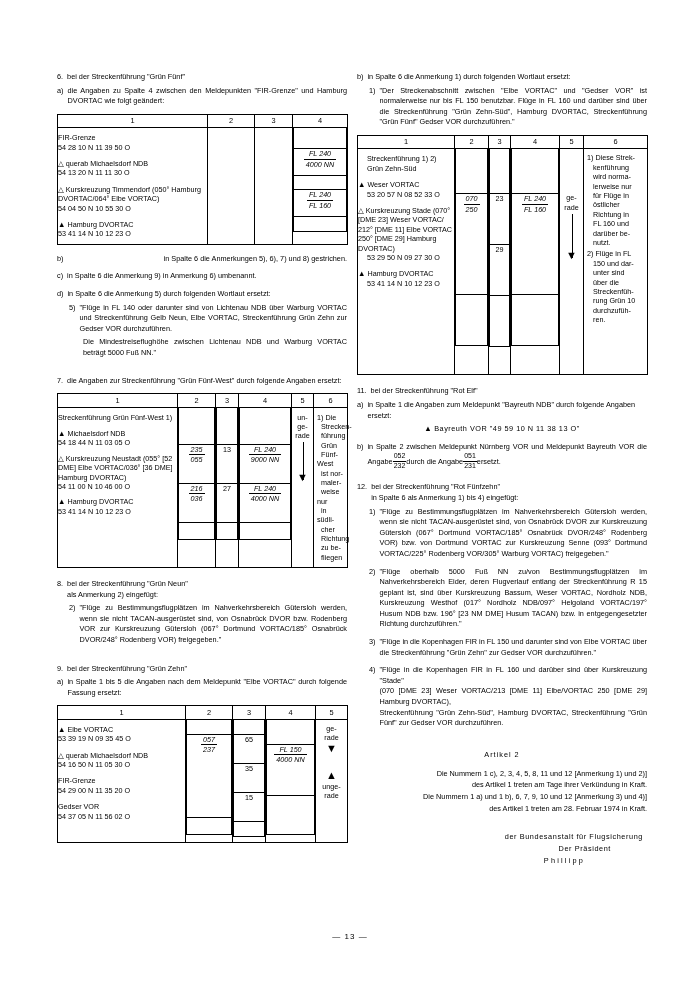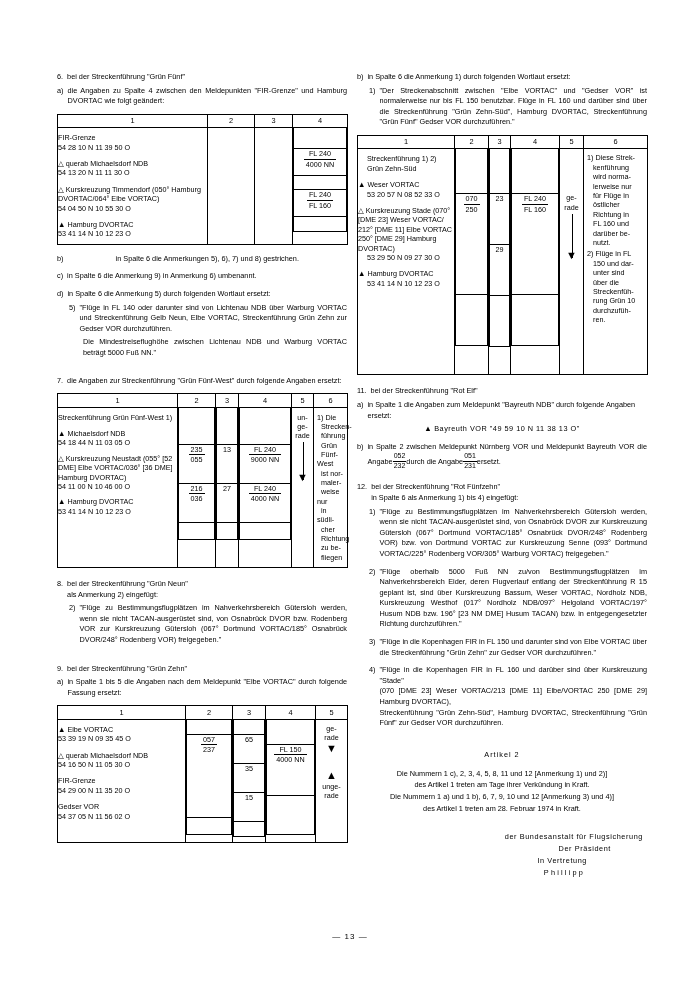--- a/index.html
+++ b/index.html
@@ -60,21 +60,21 @@
   td.l{border-left:none;}
   td.r{border-right:none;}
   .cellpad{padding:3px 4px;}
   .c{text-align:center;}
 
   
   .sub{width:100%;border-collapse:collapse;font-size:7.2px;line-height:9.4px;table-layout:fixed;}
   .sub td{border:none;padding:0;text-align:center;vertical-align:middle;}
   .sub td.hl{border-bottom:0.8px solid #000;}
 
-  .frac{display:inline-block;text-align:center;line-height:9.5px;}
+  .frac{display:inline-block;text-align:center;line-height:9.5px;font-style:italic;}
   .frac .top{border-bottom:0.9px solid #000;padding:0 2px;display:block;}
   .frac .bot2{padding:0 2px;display:block;}
 
   .inlinefrac{display:inline-block;text-align:center;vertical-align:-4px;line-height:8.5px;font-size:7px;}
   .inlinefrac .top{border-bottom:0.9px solid #000;display:block;padding:0 1px;}
   .inlinefrac .bot2{display:block;padding:0 1px;}
 
   .tri-solid{font-size:7.5px;letter-spacing:0;}
   .tri-open{font-size:7.5px;}
 
@@ -173,21 +173,21 @@
               </table>
         </td>
       </tr>
     </tbody>
       </table>
 
     <div style="height:9px"></div>
 
     <div class="blk num">
       <span class="n">b)</span>
-      <span class="t" style="text-align:center">in Spalte 6 die Anmerkungen 5), 6), 7) und 8) gestrichen.</span>
+      <span class="t" style="text-align:right">in Spalte 6 die Anmerkungen 5), 6), 7) und 8) gestrichen.</span>
     </div>
     <div class="blk num">
       <span class="n">c)</span>
       <span class="t" style="text-align:left">in Spalte 6 die Anmerkung 9) in Anmerkung 6) umbenannt.</span>
     </div>
     <div class="blk num tight">
       <span class="n">d)</span>
       <span class="t" style="text-align:left">in Spalte 6 die Anmerkung 5) durch folgenden Wortlaut ersetzt:</span>
     </div>
     <div class="blk num tight ind1">
@@ -695,32 +695,31 @@
         <span>"Flüge in die Kopenhagen FIR in FL 160 und darüber sind über Kurskreuzung "Stade"</span><br>
         <span>(070 [DME 23] Weser VORTAC/213 [DME 11] Elbe/VORTAC 250 [DME 29] Hamburg DVORTAC),</span><br>
         <span>Streckenführung "Grün Zehn-Süd", Hamburg DVORTAC, Streckenführung "Grün Fünf" zur Gedser VOR durchzuführen.</span>
       </span>
     </div>
 
     <div style="height:14px"></div>
 
     <div class="artikel">Artikel 2</div>
     <div style="height:9px"></div>
-    <div class="blk" style="text-align:center;line-height:11.6px">
+    <div class="blk" style="text-align:right;line-height:11.6px">
       <span>Die Nummern 1 c), 2, 3, 4, 5, 8, 11 und 12 [Anmerkung 1) und 2)]</span><br>
       <span>des Artikel 1 treten am Tage ihrer Verkündung in Kraft.</span><br>
       <span>Die Nummern 1 a) und 1 b), 6, 7, 9, 10 und 12 [Anmerkung 3) und 4)]</span><br>
       <span>des Artikel 1 treten am 28. Februar 1974 in Kraft.</span>
     </div>
 
     <div style="height:10px"></div>
     <div class="sig">
       <div style="text-align:right;padding-right:4px">der Bundesanstalt für Flugsicherung</div>
       <div style="text-align:right;padding-right:36px">Der Präsident</div>
-      <div style="text-align:right;padding-right:60px">In Vertretung</div>
       <div class="sigwide" style="text-align:right;padding-right:62px">Phillipp</div>
     </div>
 
   </div>
 
   <div class="pagenum">— 13 —</div>
 
 </div>
 
 </body></html>

